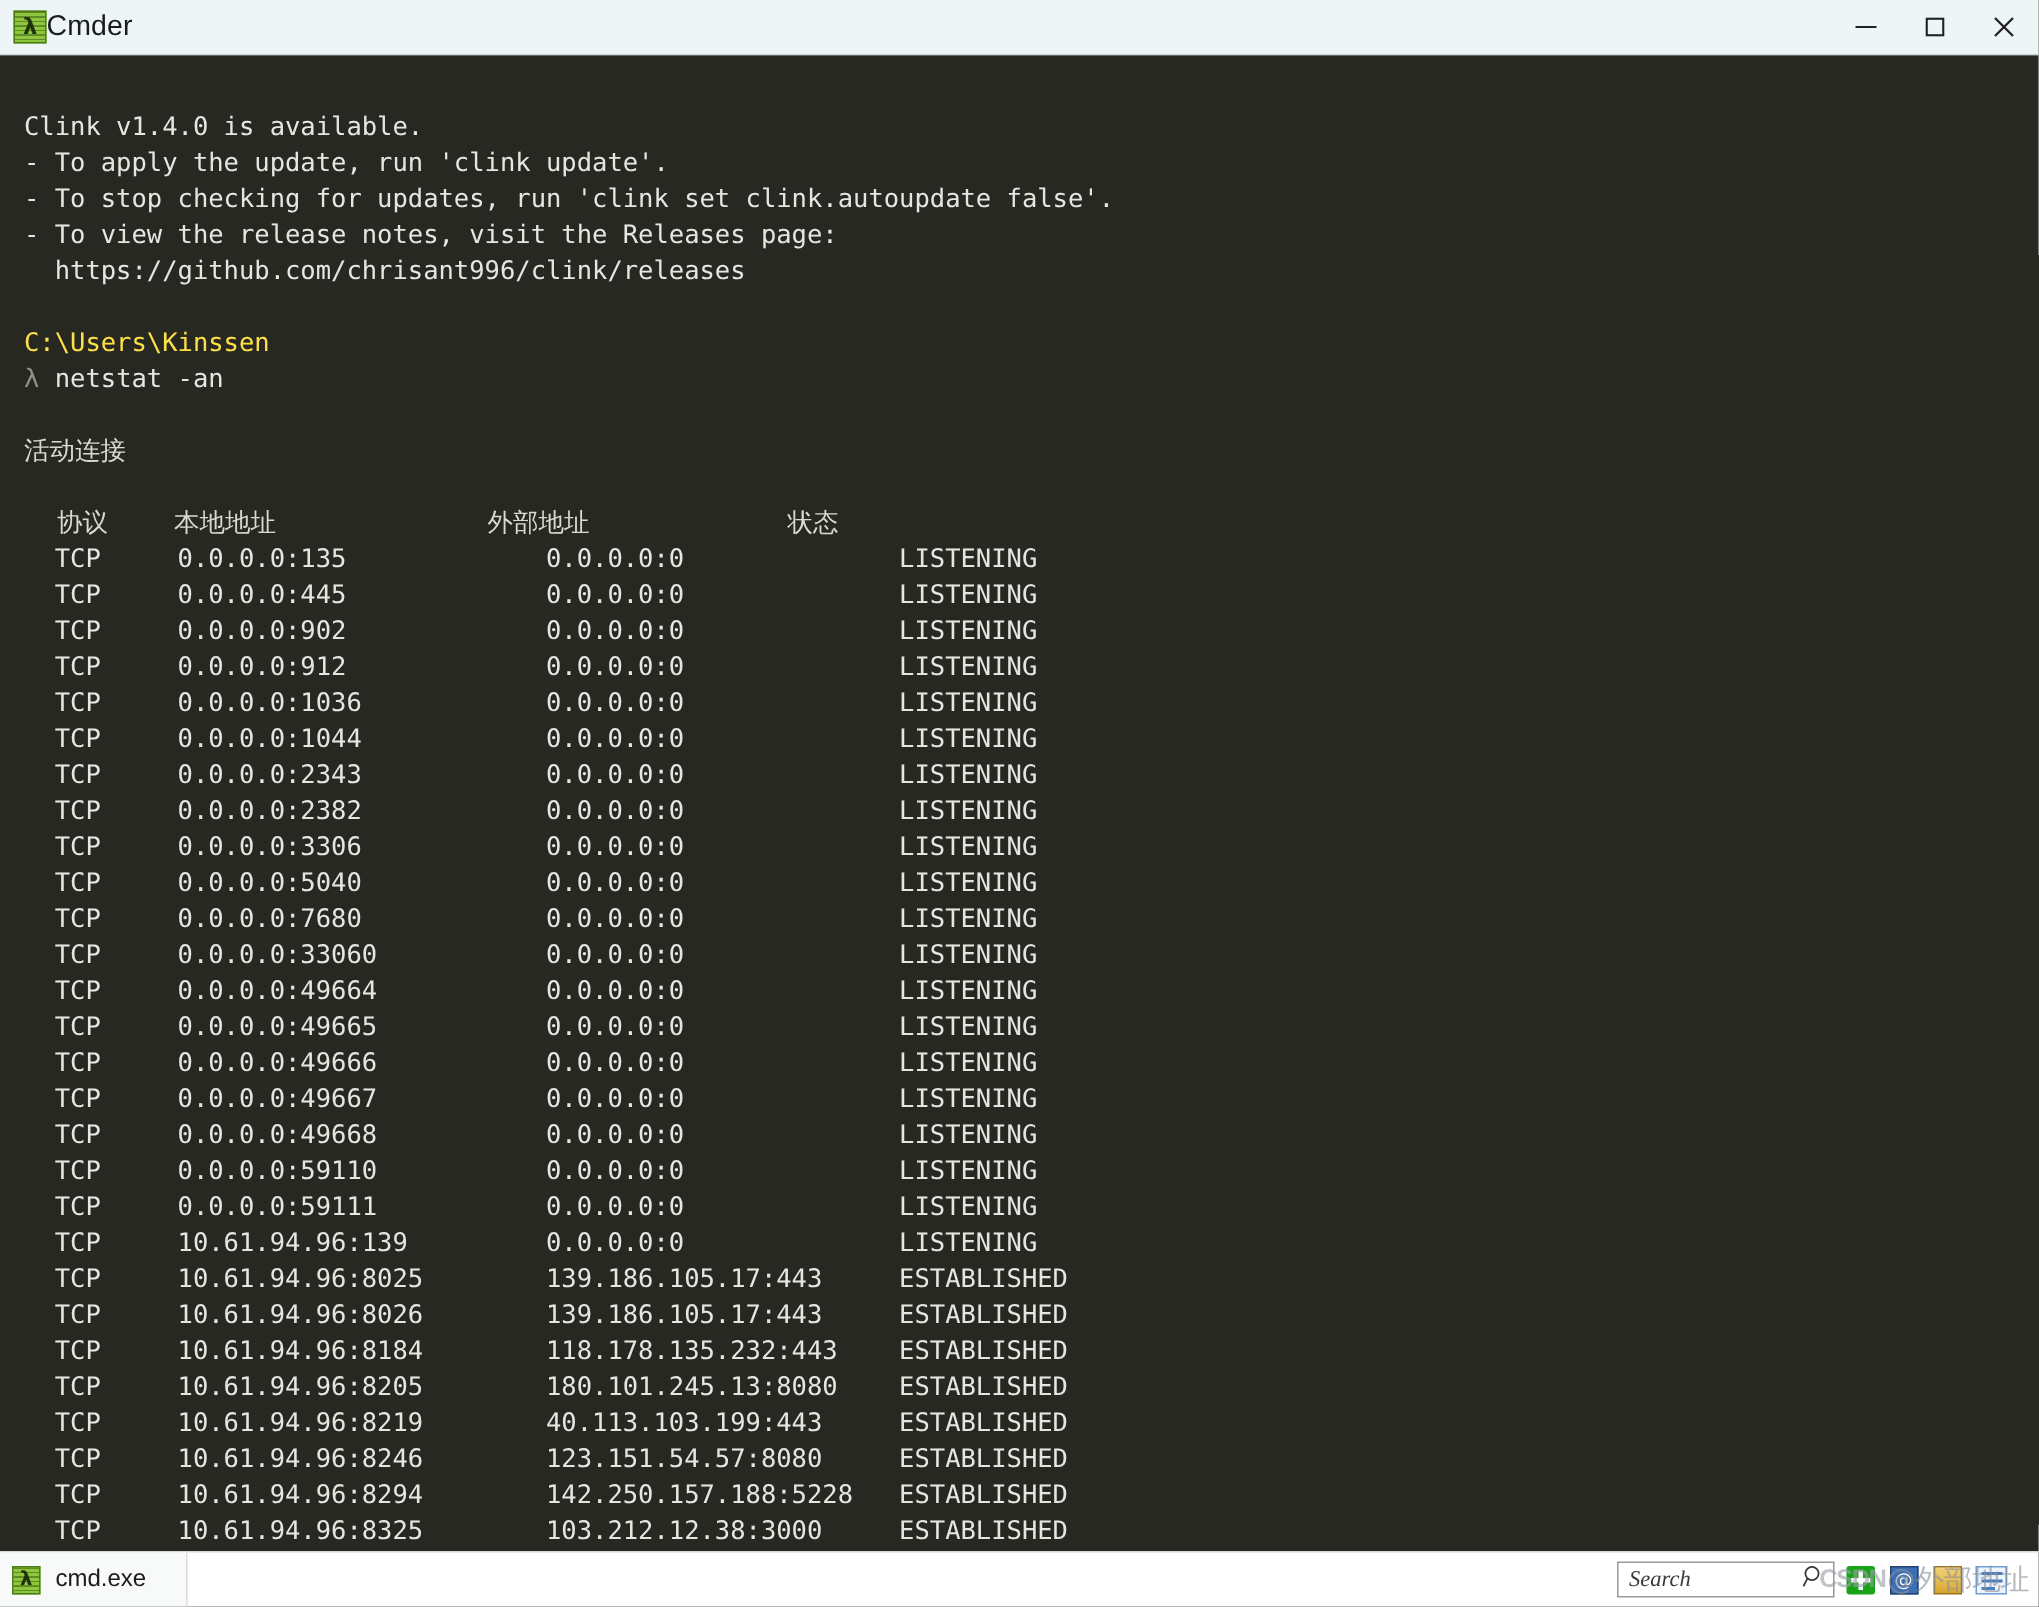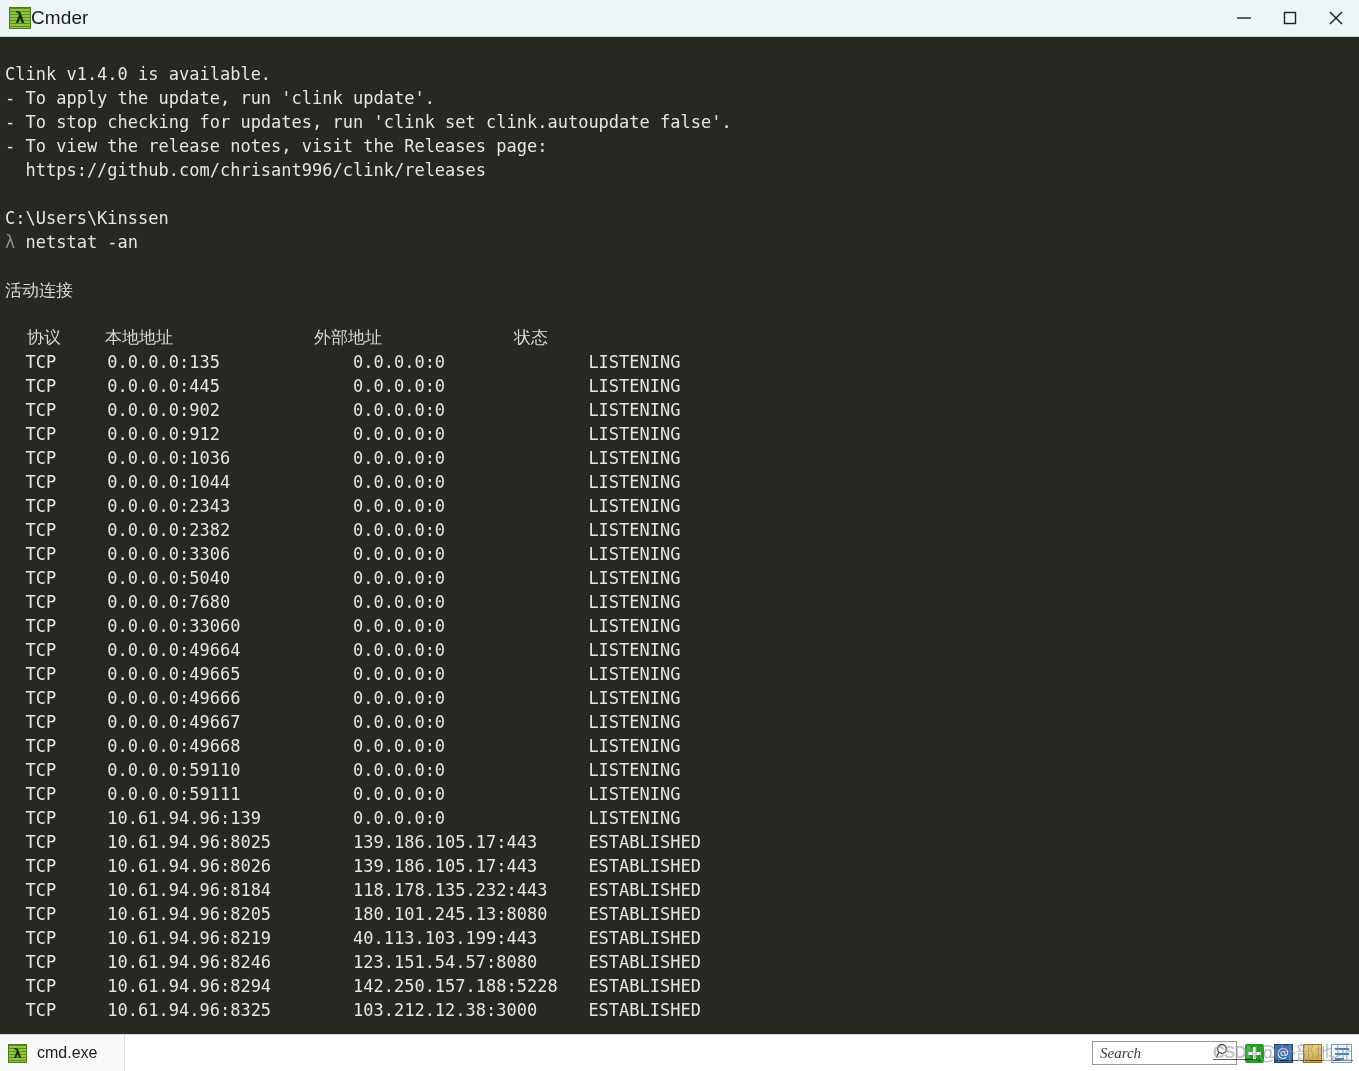--- a/index.html
+++ b/index.html
@@ -96,31 +96,31 @@
     position: relative;
     overflow: hidden;
     padding: 0;
   }
   #term-inner {
     font-family: "DejaVu Sans Mono", "Liberation Mono", monospace;
     font-size: 17px;
     line-height: 24px;
     color: #e6e6e1;
     white-space: pre;
-    padding: 1px;
+    padding: 12px;
     position: absolute;
     left: 0;
     top: 0;
   }
   .ln {
     height: 24px;
     white-space: pre;
     padding-left: 4px;
   }
-  .green { color: #e5e5e5; }
+  .green { color: #fde047; }
   .dim   { color: #8f9088; }
   .cjk   { font-family: Liberation Serif, serif; color: #d9d9d2; }
 
   
   #statusbar {
     height: 36px;
     min-height: 36px;
     background: #ffffff;
     border-top: 1px solid #d8d8d8;
     display: flex;
@@ -169,21 +169,21 @@
   }
   #tab-label {
     margin-left: 10px;
     font-size: 16px;
     color: #1c1c1c;
   }
   #status-right {
     margin-left: auto;
     display: flex;
     align-items: center;
-    padding-right: 6px;
+    padding-right: 20px;
     gap: 5px;
   }
   #search-box {
     width: 145px;
     height: 24px;
     border: 1px solid #9a9a9a;
     background: #ffffff;
     display: flex;
     align-items: center;
     padding: 0 4px 0 7px;
@@ -269,21 +269,20 @@
   
   #watermark {
     position: absolute;
     right: 6px;
     top: 0;
     height: 36px;
     display: flex;
     align-items: center;
     pointer-events: none;
     opacity: 0.62;
-    text-decoration: underline;
   }
   #watermark .wm-csdn {
     font-family: "Liberation Sans", sans-serif;
     font-size: 17px;
     font-weight: 700;
     color: #9aa0a6;
     letter-spacing: -1px;
   }
   #watermark .wm-cn {
     font-family: "DejaVu Sans", sans-serif;

